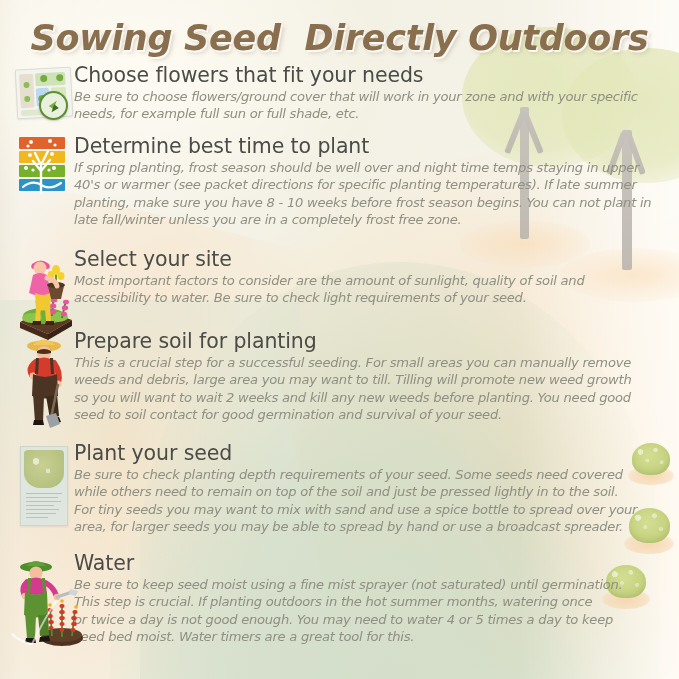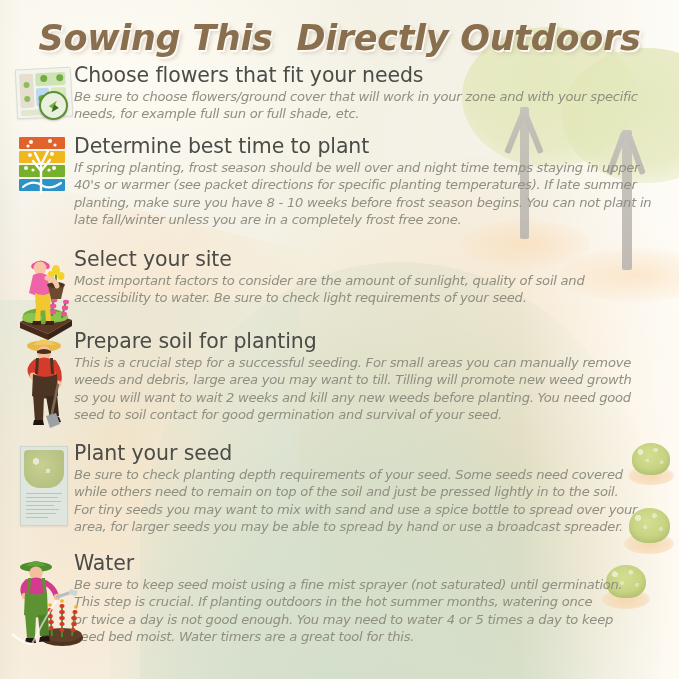--- a/index.html
+++ b/index.html
@@ -289,21 +289,21 @@
   </div>
   <div class="shrub" style="left:624px; top:508px; width:50px; height:46px;">
     <div class="pad"></div>
     <div class="bush"></div>
   </div>
   <div class="shrub" style="left:602px; top:565px; width:48px; height:44px;">
     <div class="pad"></div>
     <div class="bush"></div>
   </div>
 
-  <div class="title">Sowing This  Directly Outdoors</div>
+  <div class="title">Sowing Seed  Directly Outdoors</div>
 
   <div class="steps">
 
     <div class="step s1">
       <div class="step-icon">
         <div class="plan">
           <div class="plot" style="left:3px;  top:4px;  width:14px; height:34px; background:#e6dfd0;"></div>
           <div class="plot" style="left:19px; top:4px;  width:30px; height:13px; background:#cfe3b6;"></div>
           <div class="plot" style="left:19px; top:19px; width:13px; height:18px; background:#bcd9f0;"></div>
           <div class="plot" style="left:34px; top:19px; width:15px; height:18px; background:#d8e9bd;"></div>

